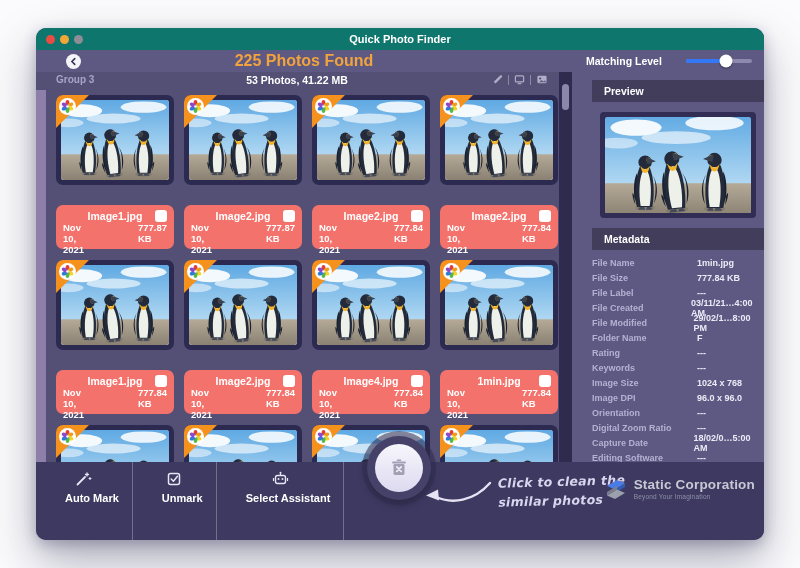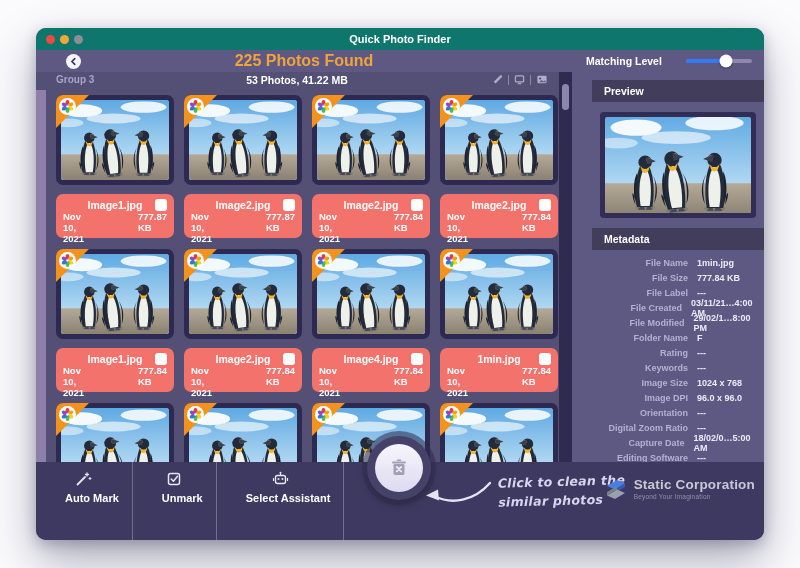--- a/index.html
+++ b/index.html
@@ -47,39 +47,39 @@
   .photo-grid { position:absolute; left:20px; top:23px; width:502px; height:367px; overflow:hidden;
     display:flex; flex-wrap:wrap; gap:11px 10px; align-content:flex-start; }
   .card { width:118px; cursor:pointer; }
   .thumb-frame { position:relative; height:90px; background:#2d2a52; border-radius:7px; padding:5px; }
   .thumb-photo { width:100%; height:100%; border-radius:3px; overflow:hidden; display:block; background:#9cc; }
   .thumb-photo svg { display:block; width:100%; height:100%; }
   .corner { position:absolute; left:0; top:0; width:33px; height:33px; background:#f5921e;
     clip-path:polygon(0 0,100% 0,0 100%); border-top-left-radius:7px; }
   .badge { position:absolute; left:3px; top:3px; width:17px; height:17px; border-radius:50%; background:#fff;
     display:flex; align-items:center; justify-content:center; }
-  .label-block { margin-top:9px; height:44px; background:#f4726c; border-radius:7px; color:#fff;
+  .label-block { margin-top:20px; height:44px; background:#f4726c; border-radius:7px; color:#fff;
     padding:5px 7px 6px; display:flex; flex-direction:column; justify-content:space-between; }
   .label-top { display:flex; align-items:center; }
   .fname { flex:1; text-align:center; font-size:10.5px; font-weight:bold; padding-left:12px;
     white-space:nowrap; overflow:hidden; }
   .checkbox { flex:0 0 12px; width:12px; height:12px; border-radius:3px; background:#fff; cursor:pointer; }
   .label-bottom { display:flex; justify-content:space-between; font-size:9.5px; font-weight:bold;gap:48px; }
 
   
   .sidebar { width:192px; background:#5d5983; display:flex; flex-direction:column; min-height:0;padding-left:20px; }
   .spacer { flex:0 0 8px; }
   .sechead { flex:0 0 22px; background:#413d5b; color:#fff; font-size:10.5px; font-weight:bold;
     display:flex; align-items:center; padding:0 12px; }
   .previewwrap { flex:0 0 126px; display:flex; align-items:center; justify-content:center; }
   .previewbox { width:156px; height:106px; background:#312d54; border-radius:4px; padding:5px; }
   .previewbox svg { display:block; width:100%; height:100%; border-radius:2px; }
   .metalist { flex:1; padding-top:5px; overflow:hidden; }
   .metarow { display:flex; align-items:center; height:15px; font-size:9px; font-weight:bold; }
-  .metalabel { width:96px; text-align:right; color:#b6b0d2; }
+  .metalabel { width:96px; text-align:left; color:#b6b0d2; }
   .metaval { margin-left:9px; color:#edeaf7; }
 
   
   .toolbar { flex:0 0 78px; background:#3d3961; position:relative; }
   .toolbtns { display:flex; height:100%; }
   .toolbtn { display:flex; flex-direction:column; align-items:center; gap:5px; padding:9px 13px 0;
     border-right:1px solid rgba(255,255,255,.28); cursor:pointer; }
   .toolbtn-label { color:#fff; font-size:11px; font-weight:bold; white-space:nowrap;margin-left:16px; }
   .toolbtn svg { display:block; }
 

